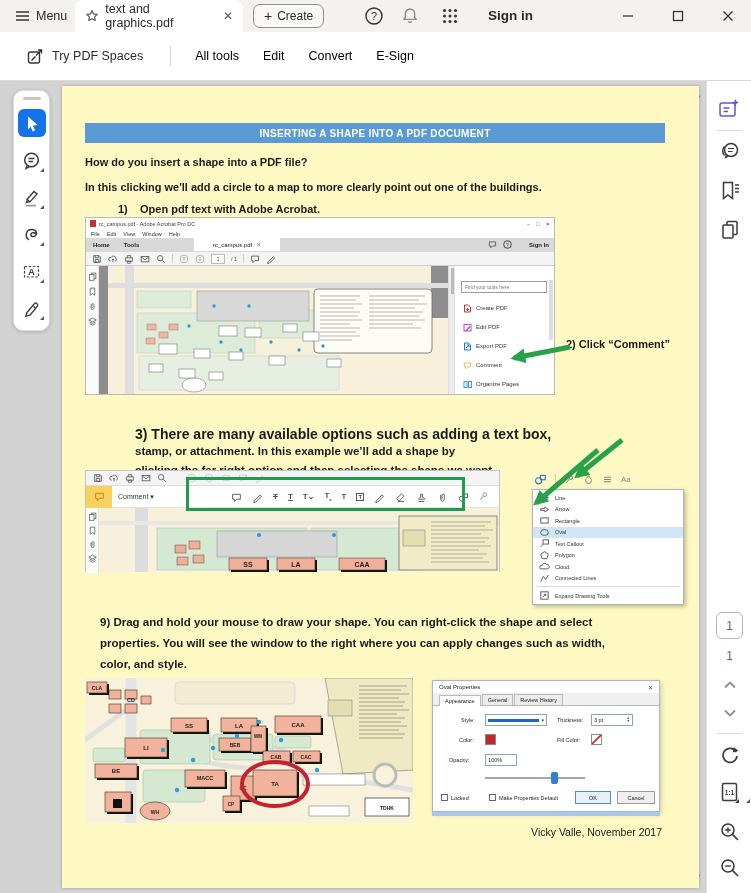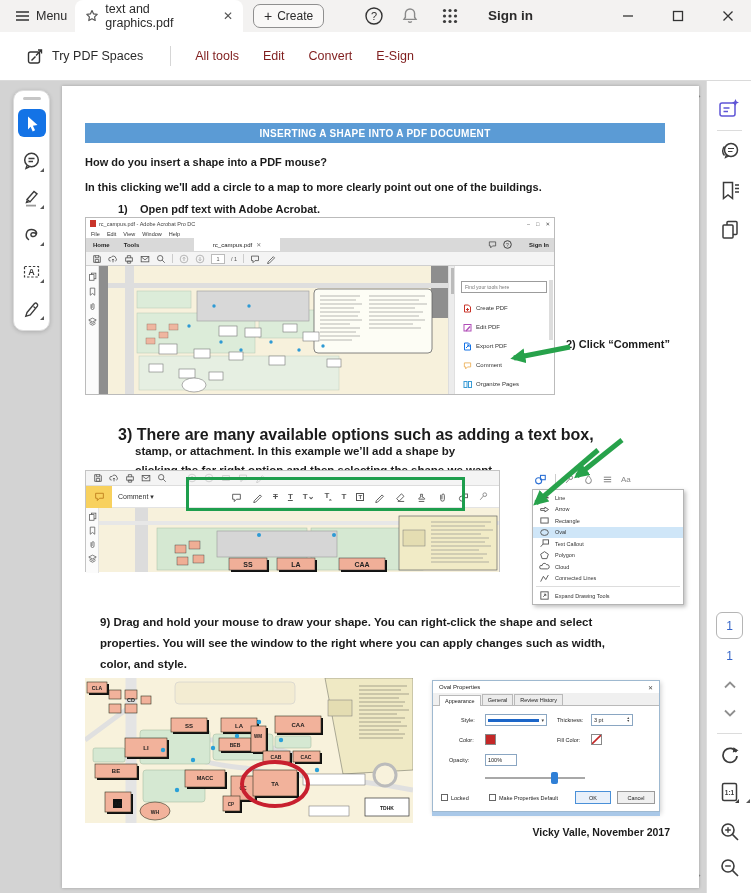--- a/index.html
+++ b/index.html
@@ -9,37 +9,37 @@
 svg{display:block}
 
 .titlebar{position:absolute;left:0;top:0;width:751px;height:32px;background:#f3f2f1;display:flex;align-items:center}
 .tb-item{display:flex;align-items:center;gap:6px;font-size:12.5px;color:#2b2b2b;padding:0 9px;height:100%}
 .doc-tab{position:absolute;left:75px;top:0;height:32px;width:168px;background:#fff;border-radius:8px 8px 0 0;display:flex;align-items:center;gap:7px;padding:0 10px;font-size:12.5px}
 .create-btn{position:absolute;left:253px;top:4px;height:24px;border:1px solid #8f8f8f;border-radius:7px;display:flex;align-items:center;gap:5px;padding:0 10px;font-size:12px;background:#f9f8f7}
 .win-ctl{position:absolute;top:0;height:32px;display:flex;align-items:center;justify-content:center;width:30px;color:#333}
 .signin{font-weight:700;font-size:13.5px}
 
 .toolbar{position:absolute;left:0;top:32px;width:751px;height:49px;background:#fff;border-bottom:1px solid #dadada;display:flex;align-items:center}
-.tb2-link{font-size:12.5px;color:#7f1d1d;padding:0 12px}
+.tb2-link{font-size:12.5px;color:#000000;padding:0 12px}
 .vdiv{width:1px;height:20px;background:#d6d6d6}
 
 .qt{position:absolute;left:13px;top:90px;width:37px;background:#fff;border:1px solid #dcdcdc;border-radius:10px;box-shadow:0 1px 4px rgba(0,0,0,.18);padding:6px 0 8px;display:flex;flex-direction:column;align-items:center;gap:9px}
 .qt-handle{width:18px;height:3px;border-radius:2px;background:#c6c6c6}
 .qt-btn{position:relative;width:28px;height:28px;border-radius:6px;display:flex;align-items:center;justify-content:center;color:#3b3b3b}
 .qt-btn.active{background:#1473e6;color:#fff}
 .corner:after{content:"";position:absolute;right:2px;bottom:2px;border-style:solid;border-width:0 0 4px 4px;border-color:transparent transparent currentColor transparent;opacity:.85}
 
 .rail{position:absolute;left:706px;top:81px;width:45px;height:812px;background:#fff;border-left:1px solid #dedede}
 .rail-ic{position:absolute;left:0;width:45px;display:flex;justify-content:center;color:#3b3b3b}
 .hdiv{position:absolute;left:10px;width:25px;height:1px;background:#dcdcdc}
 .pagebox{position:absolute;left:9px;top:531px;width:27px;height:27px;border:1px solid #b5b5b5;border-radius:6px;display:flex;align-items:center;justify-content:center;font-size:12px;color:#3565c9}
 .pagetotal{position:absolute;left:0;top:568px;width:45px;text-align:center;font-size:12px;color:#3565c9}
 
 .scrollarrow{position:absolute;color:#8f8f8f}
-.page{position:absolute;left:62px;top:86px;width:637px;height:802px;background:#ffffff;box-shadow:0 0 3px rgba(0,0,0,.25)}
+.page{position:absolute;left:62px;top:86px;width:637px;height:802px;background:#fef9c3;box-shadow:0 0 3px rgba(0,0,0,.25)}
 .banner{position:absolute;left:23px;top:37px;width:580px;height:20px;display:flex;align-items:center;justify-content:center;color:#fff;font-weight:700;font-size:10px;letter-spacing:.3px}
 .ptxt{position:absolute;font-weight:700;color:#1b1b1b;font-size:11px;white-space:nowrap}
 
 .ss1{position:absolute;left:23px;top:131px;width:470px;height:178px;border:1px solid #bbb;background:#fff;font-size:5.5px;color:#444}
 .ss1 .t1{height:11px;display:flex;align-items:center;padding:0 4px;gap:3px}
 .ss1 .menus{height:9px;display:flex;gap:7px;padding:0 5px;align-items:center;color:#333}
 .ss1 .tabs{height:13px;background:#d9d9d9;display:flex;align-items:center;font-size:6px;color:#222;position:relative}
 .ss1 .tabs .tb{padding:0 7px;font-weight:700}
 .ss1 .doctab{position:absolute;left:108px;top:0;height:13px;width:86px;background:#fff;display:flex;align-items:center;justify-content:center;gap:4px}
 .ss1 .toolrow{height:15px;background:#f4f4f4;border-top:1px solid #d8d8d8;border-bottom:1px solid #cfcfcf;display:flex;align-items:center;gap:6px;padding:0 6px}
@@ -71,21 +71,21 @@
 
 .dlg{position:absolute;left:370px;top:594px;width:228px;height:132px;background:#fff;border:1px solid #9fb9d0;box-shadow:1px 2px 5px rgba(0,0,0,.2);font-size:5.5px;color:#222}
 .dlg .dt{height:12px;display:flex;align-items:center;padding:0 6px;justify-content:space-between;font-size:6px}
 .dlg .tabsrow{height:13px;background:#f0f0f0;display:flex;align-items:flex-end;padding-left:6px;gap:1px;border-bottom:1px solid #b9b9b9}
 .dlg .dtab{padding:2px 5px;border:1px solid #b9b9b9;border-bottom:none;background:#ececec}
 .dlg .dtab.on{background:#fff;position:relative;top:1px}
 .dl{position:absolute;font-size:5.5px;color:#222}
 .dfield{position:absolute;border:1px solid #8aa6c2;background:#fff;display:flex;align-items:center;font-size:5.5px;padding:0 2px}
 .btn{position:absolute;height:13px;display:flex;align-items:center;justify-content:center;font-size:5.5px;background:#f0f0f0;border:1px solid #9a9a9a}
 .cb{position:absolute;width:7px;height:7px;border:1px solid #666;background:#fff}
-.attrib{position:absolute;left:376px;top:740px;width:232px;text-align:right;font-weight:700;font-size:10.5px;color:#1b1b1b}
+.attrib{position:absolute;left:368px;top:740px;width:232px;text-align:right;font-weight:400;font-size:10.5px;color:#1b1b1b}
 .arrowlayer{position:absolute;left:0;top:0;z-index:6;pointer-events:none}
 </style>
 </head>
 <body>
 
 <svg width="0" height="0" style="position:absolute">
 <defs>
 <symbol id="sy-floppy" viewBox="0 0 12 12">
         <path d="M2 2h6.5L10 3.5V10H2z" fill="none" stroke="currentColor"></path>
         <path d="M4 2v2.5h4V2M4 6.5h4V10H4z" fill="none" stroke="currentColor"></path>
@@ -398,21 +398,21 @@
       <path d="M2 3 7 7.5 12 3" fill="none" stroke="currentColor" stroke-width="1.5"></path>
     </svg>
   </div>
 
 <div class="page">
 
   <div class="banner" style="background:#5b9bd5">
     <span>INSERTING A SHAPE INTO A PDF DOCUMENT</span>
   </div>
 
-  <div class="ptxt" style="left:23px;top:70px">How do you insert a shape into a PDF mouse?</div>
+  <div class="ptxt" style="left:23px;top:70px">How do you insert a shape into a PDF file?</div>
   <div class="ptxt" style="left:23px;top:95px">In this clicking we'll add a circle to a map to more clearly point out one of the buildings.</div>
   <div class="ptxt" style="left:56px;top:117px">1)</div>
   <div class="ptxt" style="left:78px;top:117px">Open pdf text with Adobe Acrobat.</div>
 
   <div class="ss1">
     <div class="t1">
       <svg width="6" height="7">
           <rect width="6" height="7" fill="#c9342a"></rect>
         </svg>
       <span>rc_campus.pdf - Adobe Acrobat Pro DC</span>
@@ -580,21 +580,21 @@
             </svg>
           <span>Organize Pages</span>
         </div>
         <div style="position:absolute;right:1px;top:14px;width:4px;height:60px;background:#ddd"></div>
       </div>
     </div>
   </div>
 
   <div class="ptxt" style="left:504px;top:252px">2) Click “Comment”</div>
 
-  <div class="ptxt" style="left:56px;top:340px;font-size:16px">3) There are many available options such as adding a text box,</div>
+  <div class="ptxt" style="left:73px;top:340px;font-size:14px">3) There are many available options such as adding a text box,</div>
   <div class="ptxt" style="left:73px;top:359px;font-size:11.5px">stamp, or attachment.  In this example we’ll add a shape by</div>
   <div class="ptxt" style="left:73px;top:378px;font-size:11.5px">clicking the far right option and then selecting the shape we want.</div>
 
   <div class="ss2">
     <div class="toprow" style="color:#555">
       <svg class="mi" width="10" height="10">
           <use href="#sy-floppy"></use>
         </svg>
       <svg class="mi" width="10" height="10">
           <use href="#sy-cloud"></use>

